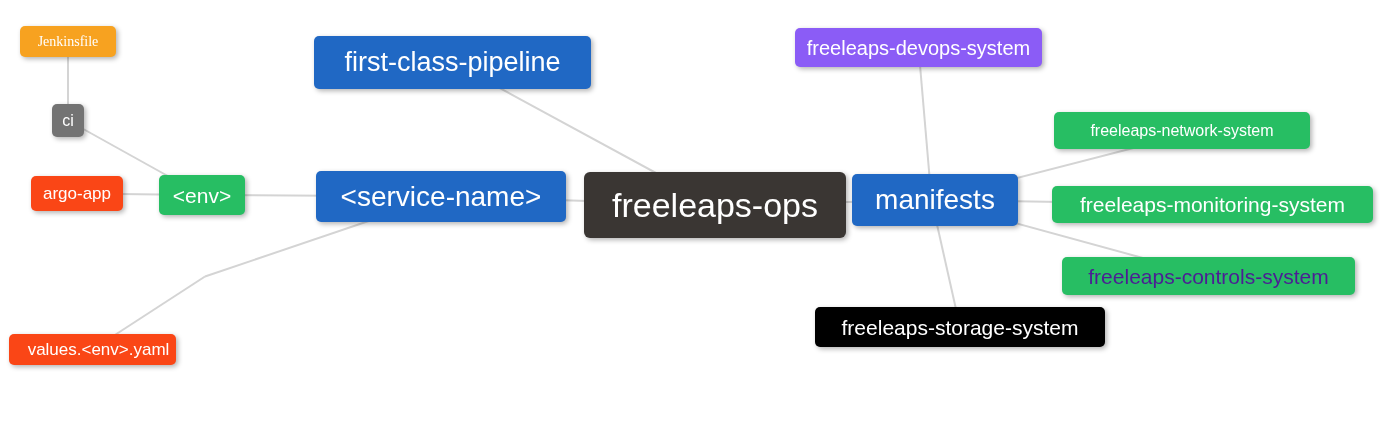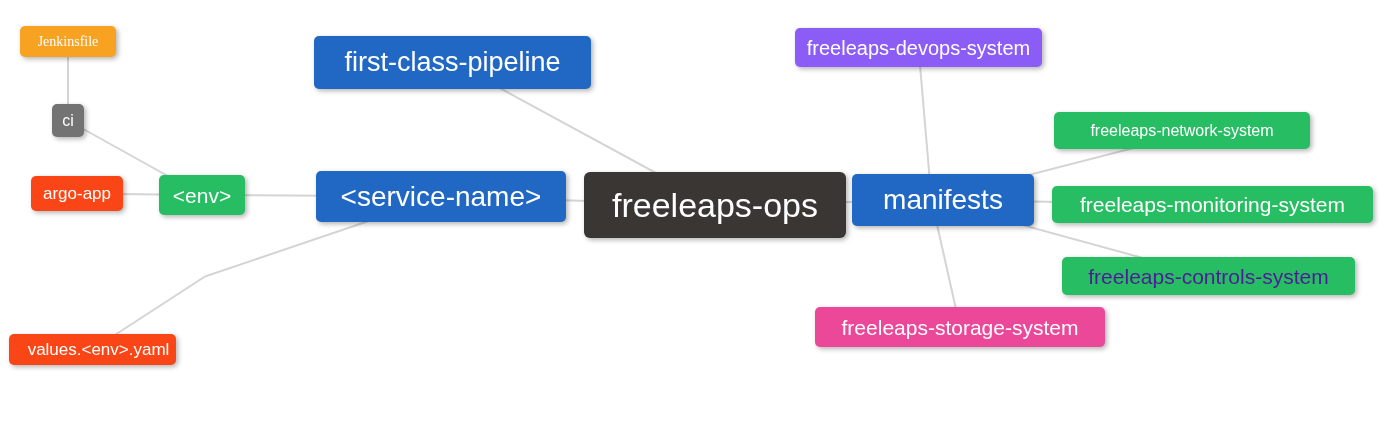--- a/index.html
+++ b/index.html
@@ -38,21 +38,21 @@
   
   #node-jenkinsfile          { left: 20px;   top: 26px;  width: 96px;  height: 31px; font-size: 14px; font-family: Liberation Serif, serif; }
   #node-ci                   { left: 52px;   top: 104px; width: 32px;  height: 33px; font-size: 16px; }
   #node-argo-app             { left: 31px;   top: 176px; width: 92px;  height: 35px; font-size: 17px; }
   #node-env                  { left: 159px;  top: 175px; width: 86px;  height: 40px; font-size: 21px; }
   #node-service-name         { left: 316px;  top: 171px; width: 250px; height: 51px; font-size: 28px; }
   #node-helm-pkg             { left: 147px;  top: 257px; width: 116px; height: 39px; font-size: 21px; }
   #node-values-env-yaml      { left: 9px;    top: 334px; width: 167px; height: 31px; font-size: 17px; }
   #node-first-class-pipeline { left: 314px;  top: 36px;  width: 277px; height: 53px; font-size: 27px; }
   #node-freeleaps-ops        { left: 584px;  top: 172px; width: 262px; height: 66px; font-size: 34px; border-radius: 6px; }
-  #node-manifests            { left: 852px;  top: 174px; width: 182px; height: 52px; font-size: 28px; }
+  #node-manifests            { left: 852px;  top: 174px; width: 166px; height: 52px; font-size: 28px; }
   #node-devops               { left: 795px;  top: 28px;  width: 247px; height: 39px; font-size: 20px; }
   #node-network              { left: 1054px; top: 112px; width: 256px; height: 37px; font-size: 16px; }
   #node-monitoring           { left: 1052px; top: 186px; width: 321px; height: 37px; font-size: 21px; }
   #node-controls             { left: 1062px; top: 257px; width: 293px; height: 38px; font-size: 21px; }
   #node-storage              { left: 815px;  top: 307px; width: 290px; height: 40px; font-size: 21px; }
 </style>
 </head>
 <body style="background: rgb(255, 255, 255);">
 
 <div class="canvas">
@@ -79,14 +79,14 @@
   <div class="node" id="node-env" style="background: rgb(39, 190, 99); color: rgb(255, 255, 255);">&lt;env&gt;</div>
   <div class="node" id="node-service-name" style="background: rgb(32, 104, 196); color: rgb(255, 255, 255);">&lt;service-name&gt;</div>
   <div class="node" id="node-values-env-yaml" style="background: rgb(250, 70, 22); color: rgb(255, 255, 255); padding-left: 12px;">values.&lt;env&gt;.yaml</div>
   <div class="node" id="node-first-class-pipeline" style="background: rgb(32, 104, 196); color: rgb(255, 255, 255);">first-class-pipeline</div>
   <div class="node" id="node-freeleaps-ops" style="background: rgb(58, 54, 51); color: rgb(255, 255, 255);">freeleaps-ops</div>
   <div class="node" id="node-manifests" style="background: rgb(32, 104, 196); color: rgb(255, 255, 255);">manifests</div>
   <div class="node" id="node-devops" style="background: #8b5cf6; color: rgb(255, 255, 255);">freeleaps-devops-system</div>
   <div class="node" id="node-network" style="background: rgb(39, 190, 99); color: rgb(255, 255, 255);">freeleaps-network-system</div>
   <div class="node" id="node-monitoring" style="background: rgb(39, 190, 99); color: rgb(255, 255, 255);">freeleaps-monitoring-system</div>
   <div class="node" id="node-controls" style="background: rgb(39, 190, 99); color: #4c1d95;">freeleaps-controls-system</div>
-  <div class="node" id="node-storage" style="background: #ec4899; color: rgb(255, 255, 255);">freeleaps-storage-system</div>
+  <div class="node" id="node-storage" style="background: #000000; color: rgb(255, 255, 255);">freeleaps-storage-system</div>
 </div>
 
 </body></html>

